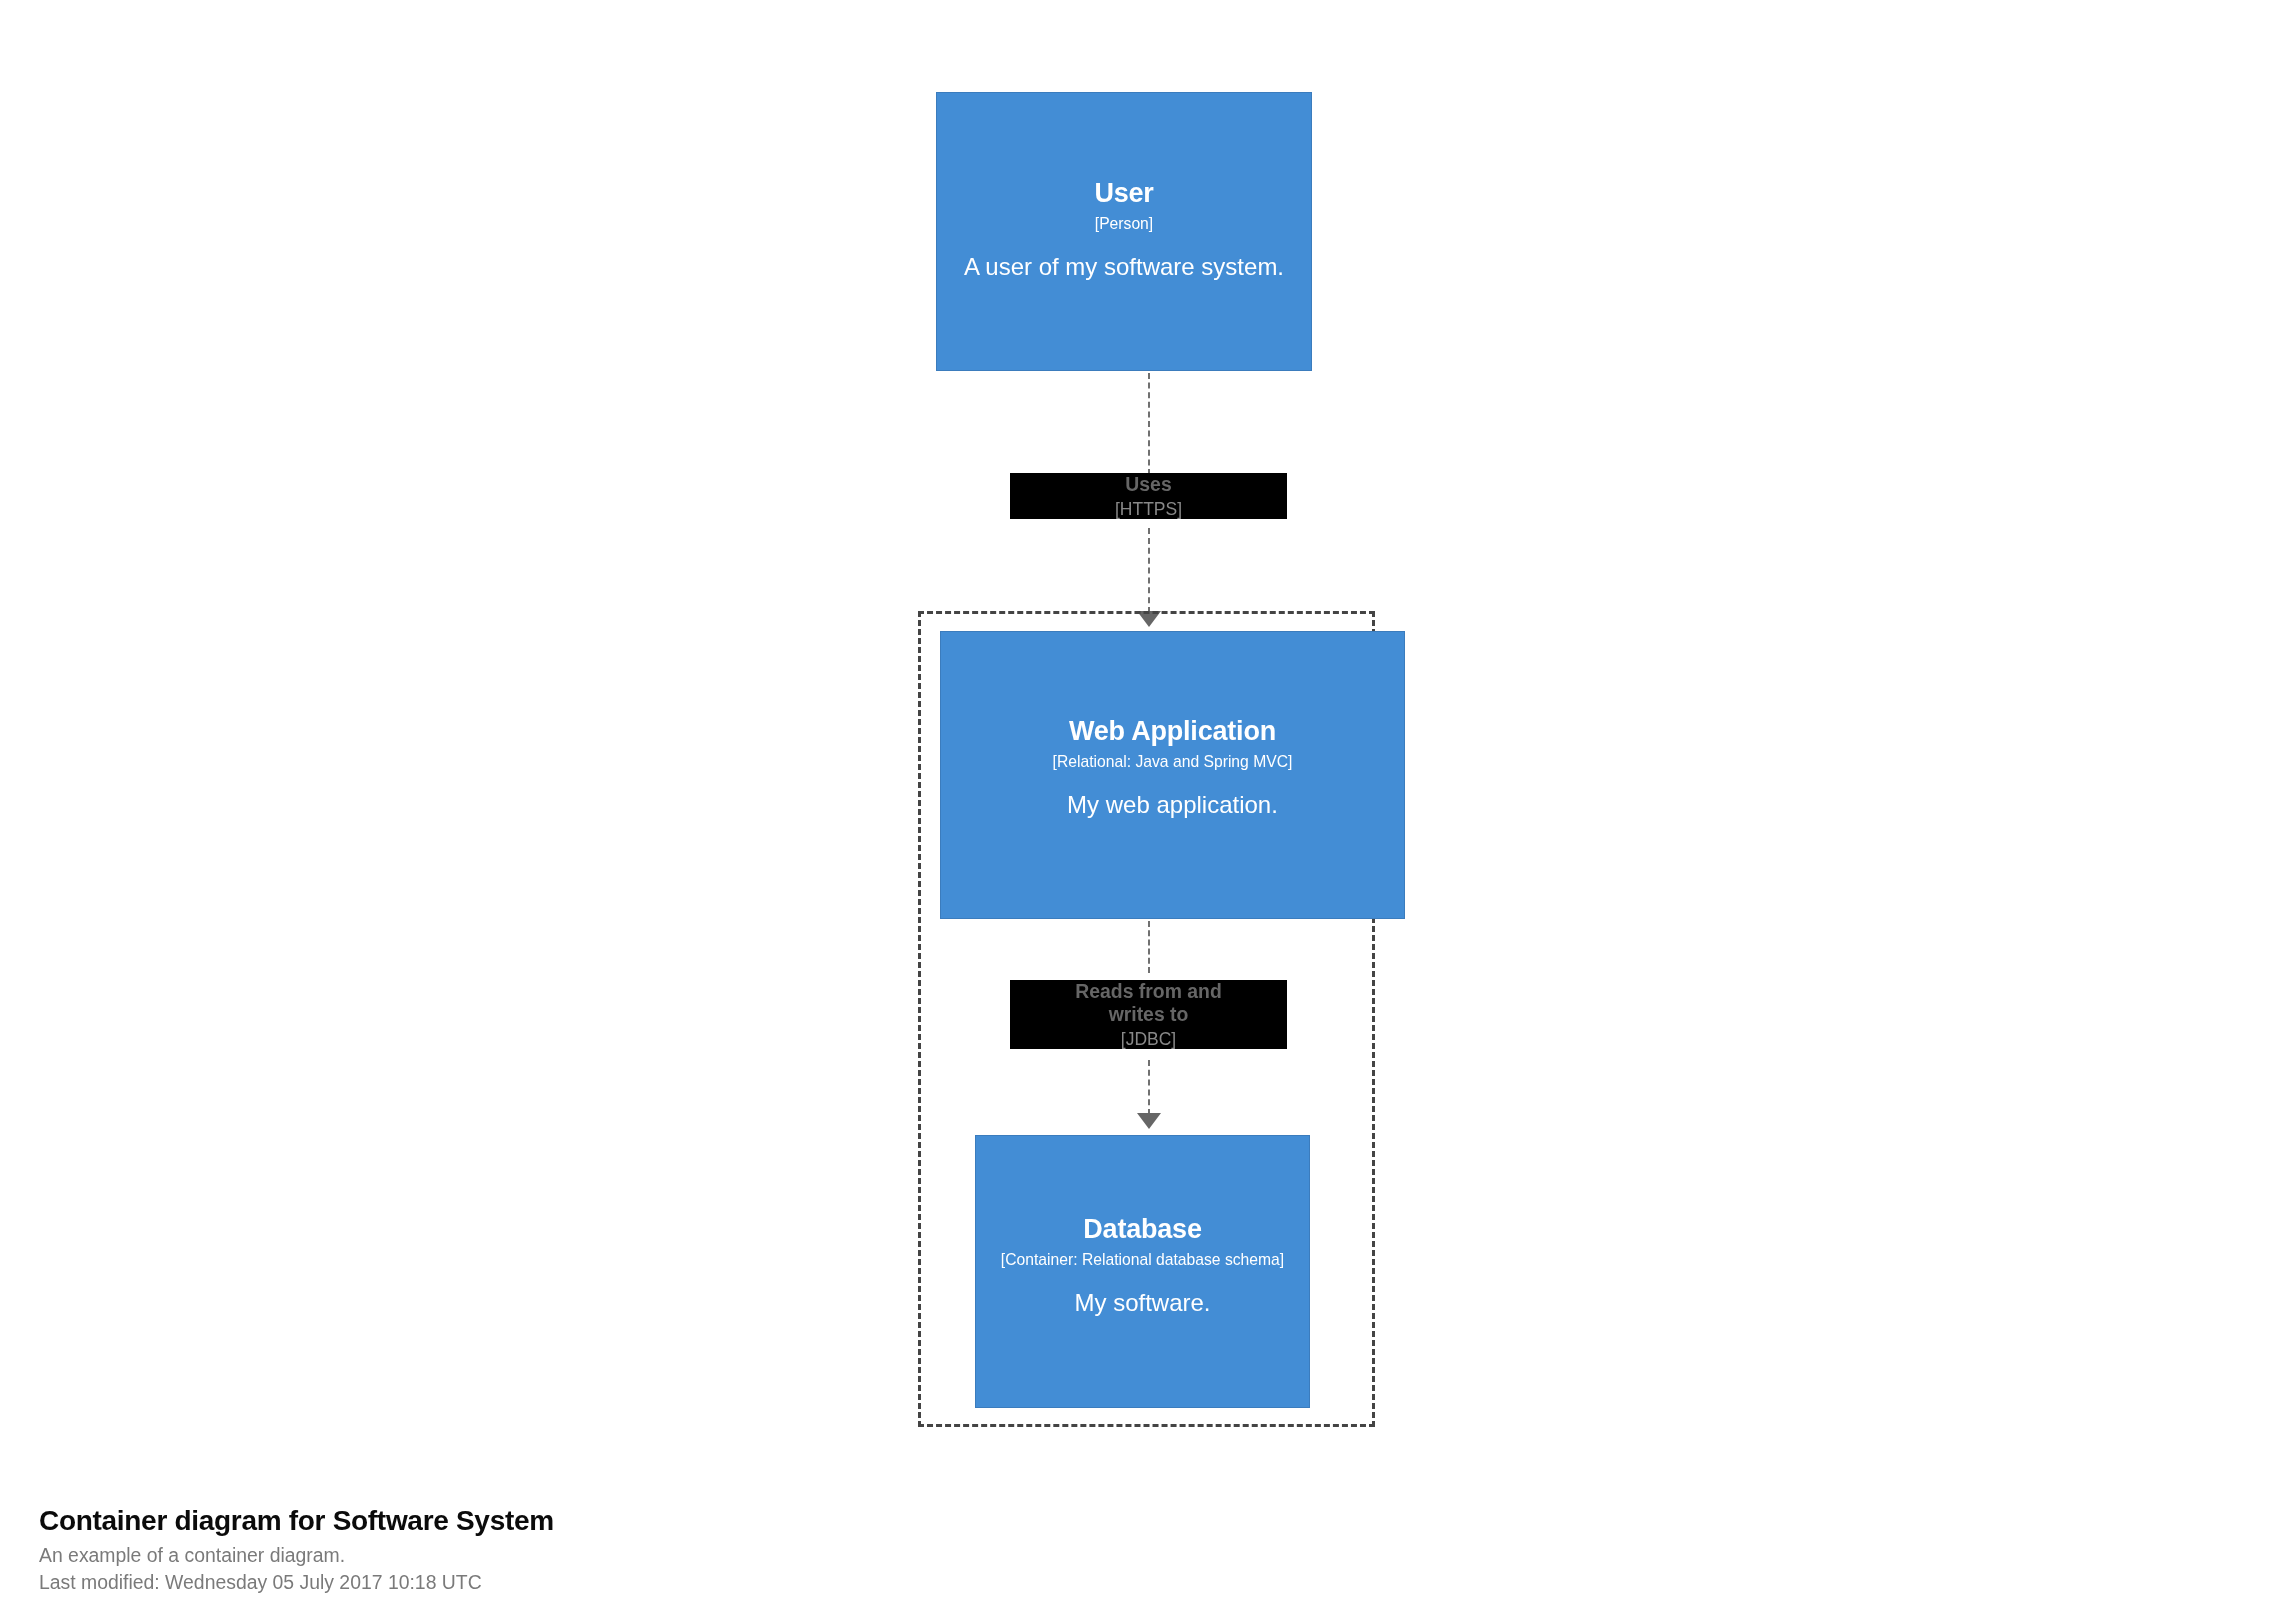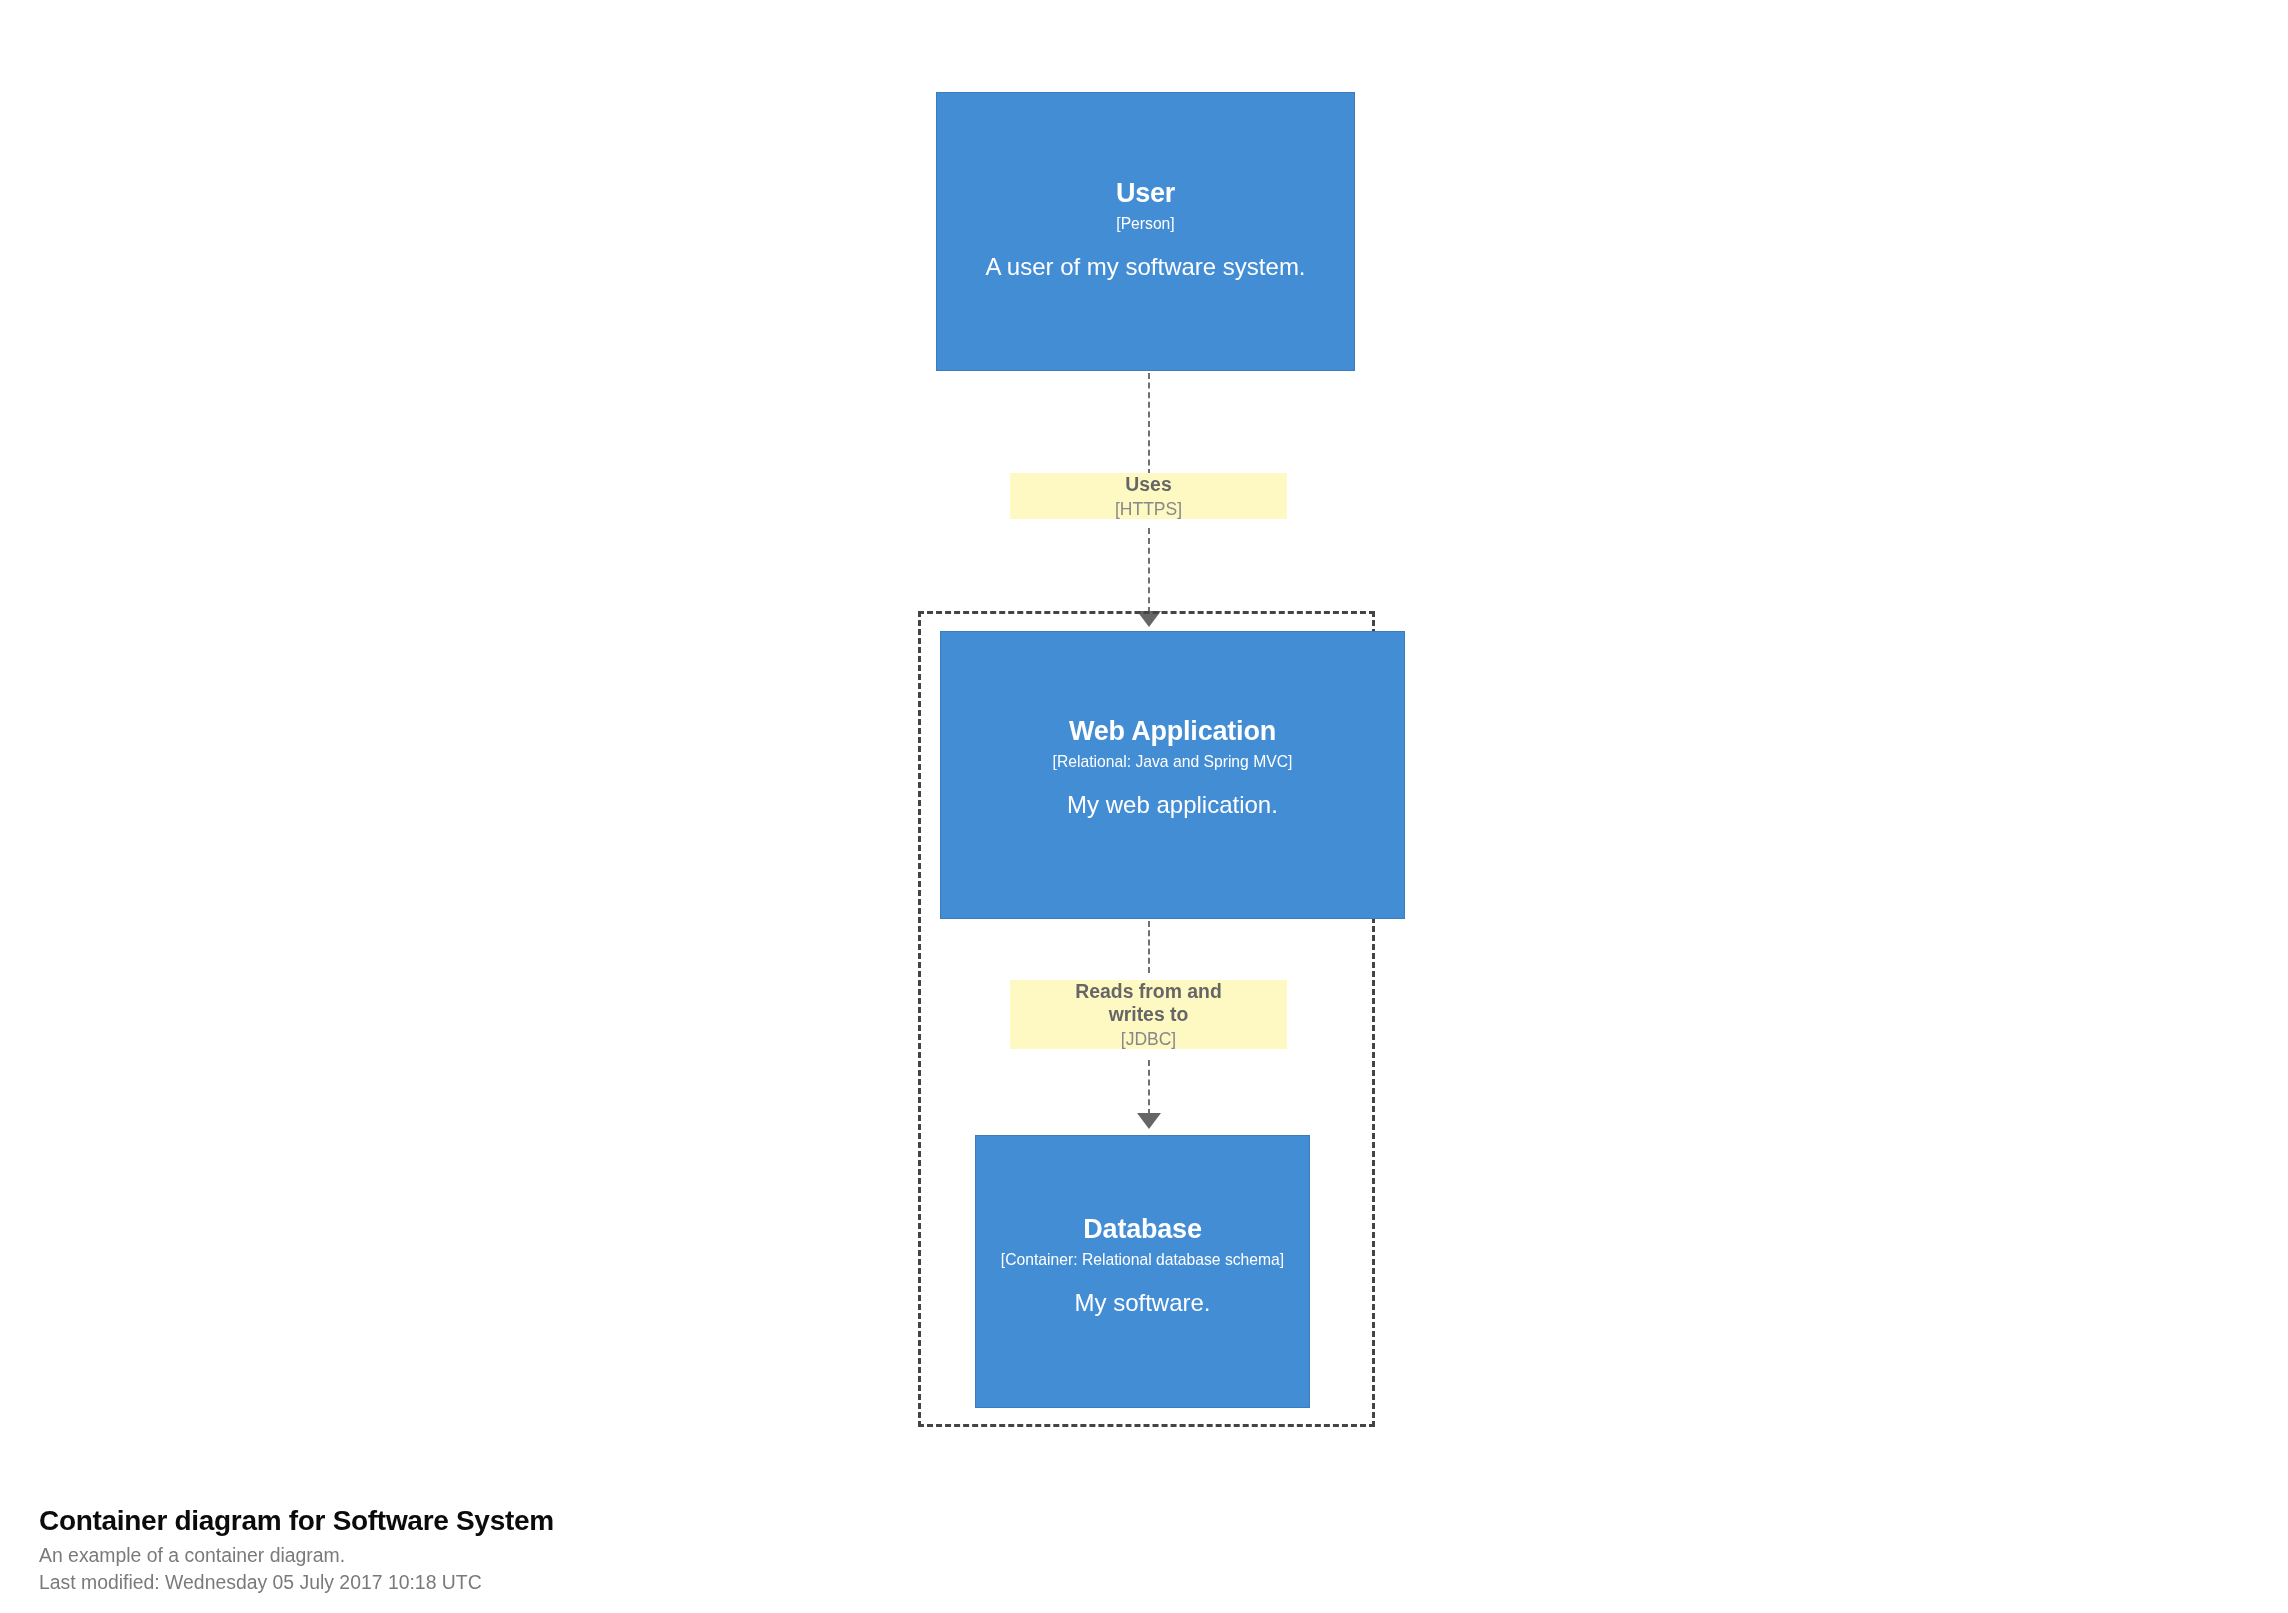--- a/index.html
+++ b/index.html
@@ -80,21 +80,21 @@
     width: 0;
     height: 0;
     border-left: 12px solid transparent;
     border-right: 12px solid transparent;
     border-top: 16.6px solid #666666;
   }
 
   .rel-label {
     position: absolute;
     text-align: center;
-    background: #fef9c3;
+    background: #000000;
     line-height: 1.18;
   }
 
   .rel-label .rel-desc {
     display: block;
     font-size: 19.4px;
     font-weight: bold;
     color: #666666;
     white-space: pre-line;
   }
@@ -135,21 +135,21 @@
     font-weight: normal;
     color: #7a7a7a;
     line-height: 1.42;
   }
 </style>
 </head>
 <body>
 
 <div id="canvas">
 
-  <div class="node" style="left:936px; top:92px; width:419px; height:279px;">
+  <div class="node" style="left:936px; top:92px; width:376px; height:279px;">
     <div class="node-inner" style="margin-top:85px;">
       <div class="node-name">User</div>
       <div class="node-type">[Person]</div>
       <div class="node-desc">A user of my software system.</div>
     </div>
   </div>
 
   <div class="rel-line" style="left:1148px; top:373px; height:102px;"></div>
   <div class="rel-label" style="left:1010px; top:473px; width:277px;">
     <span class="rel-desc">Uses</span>

